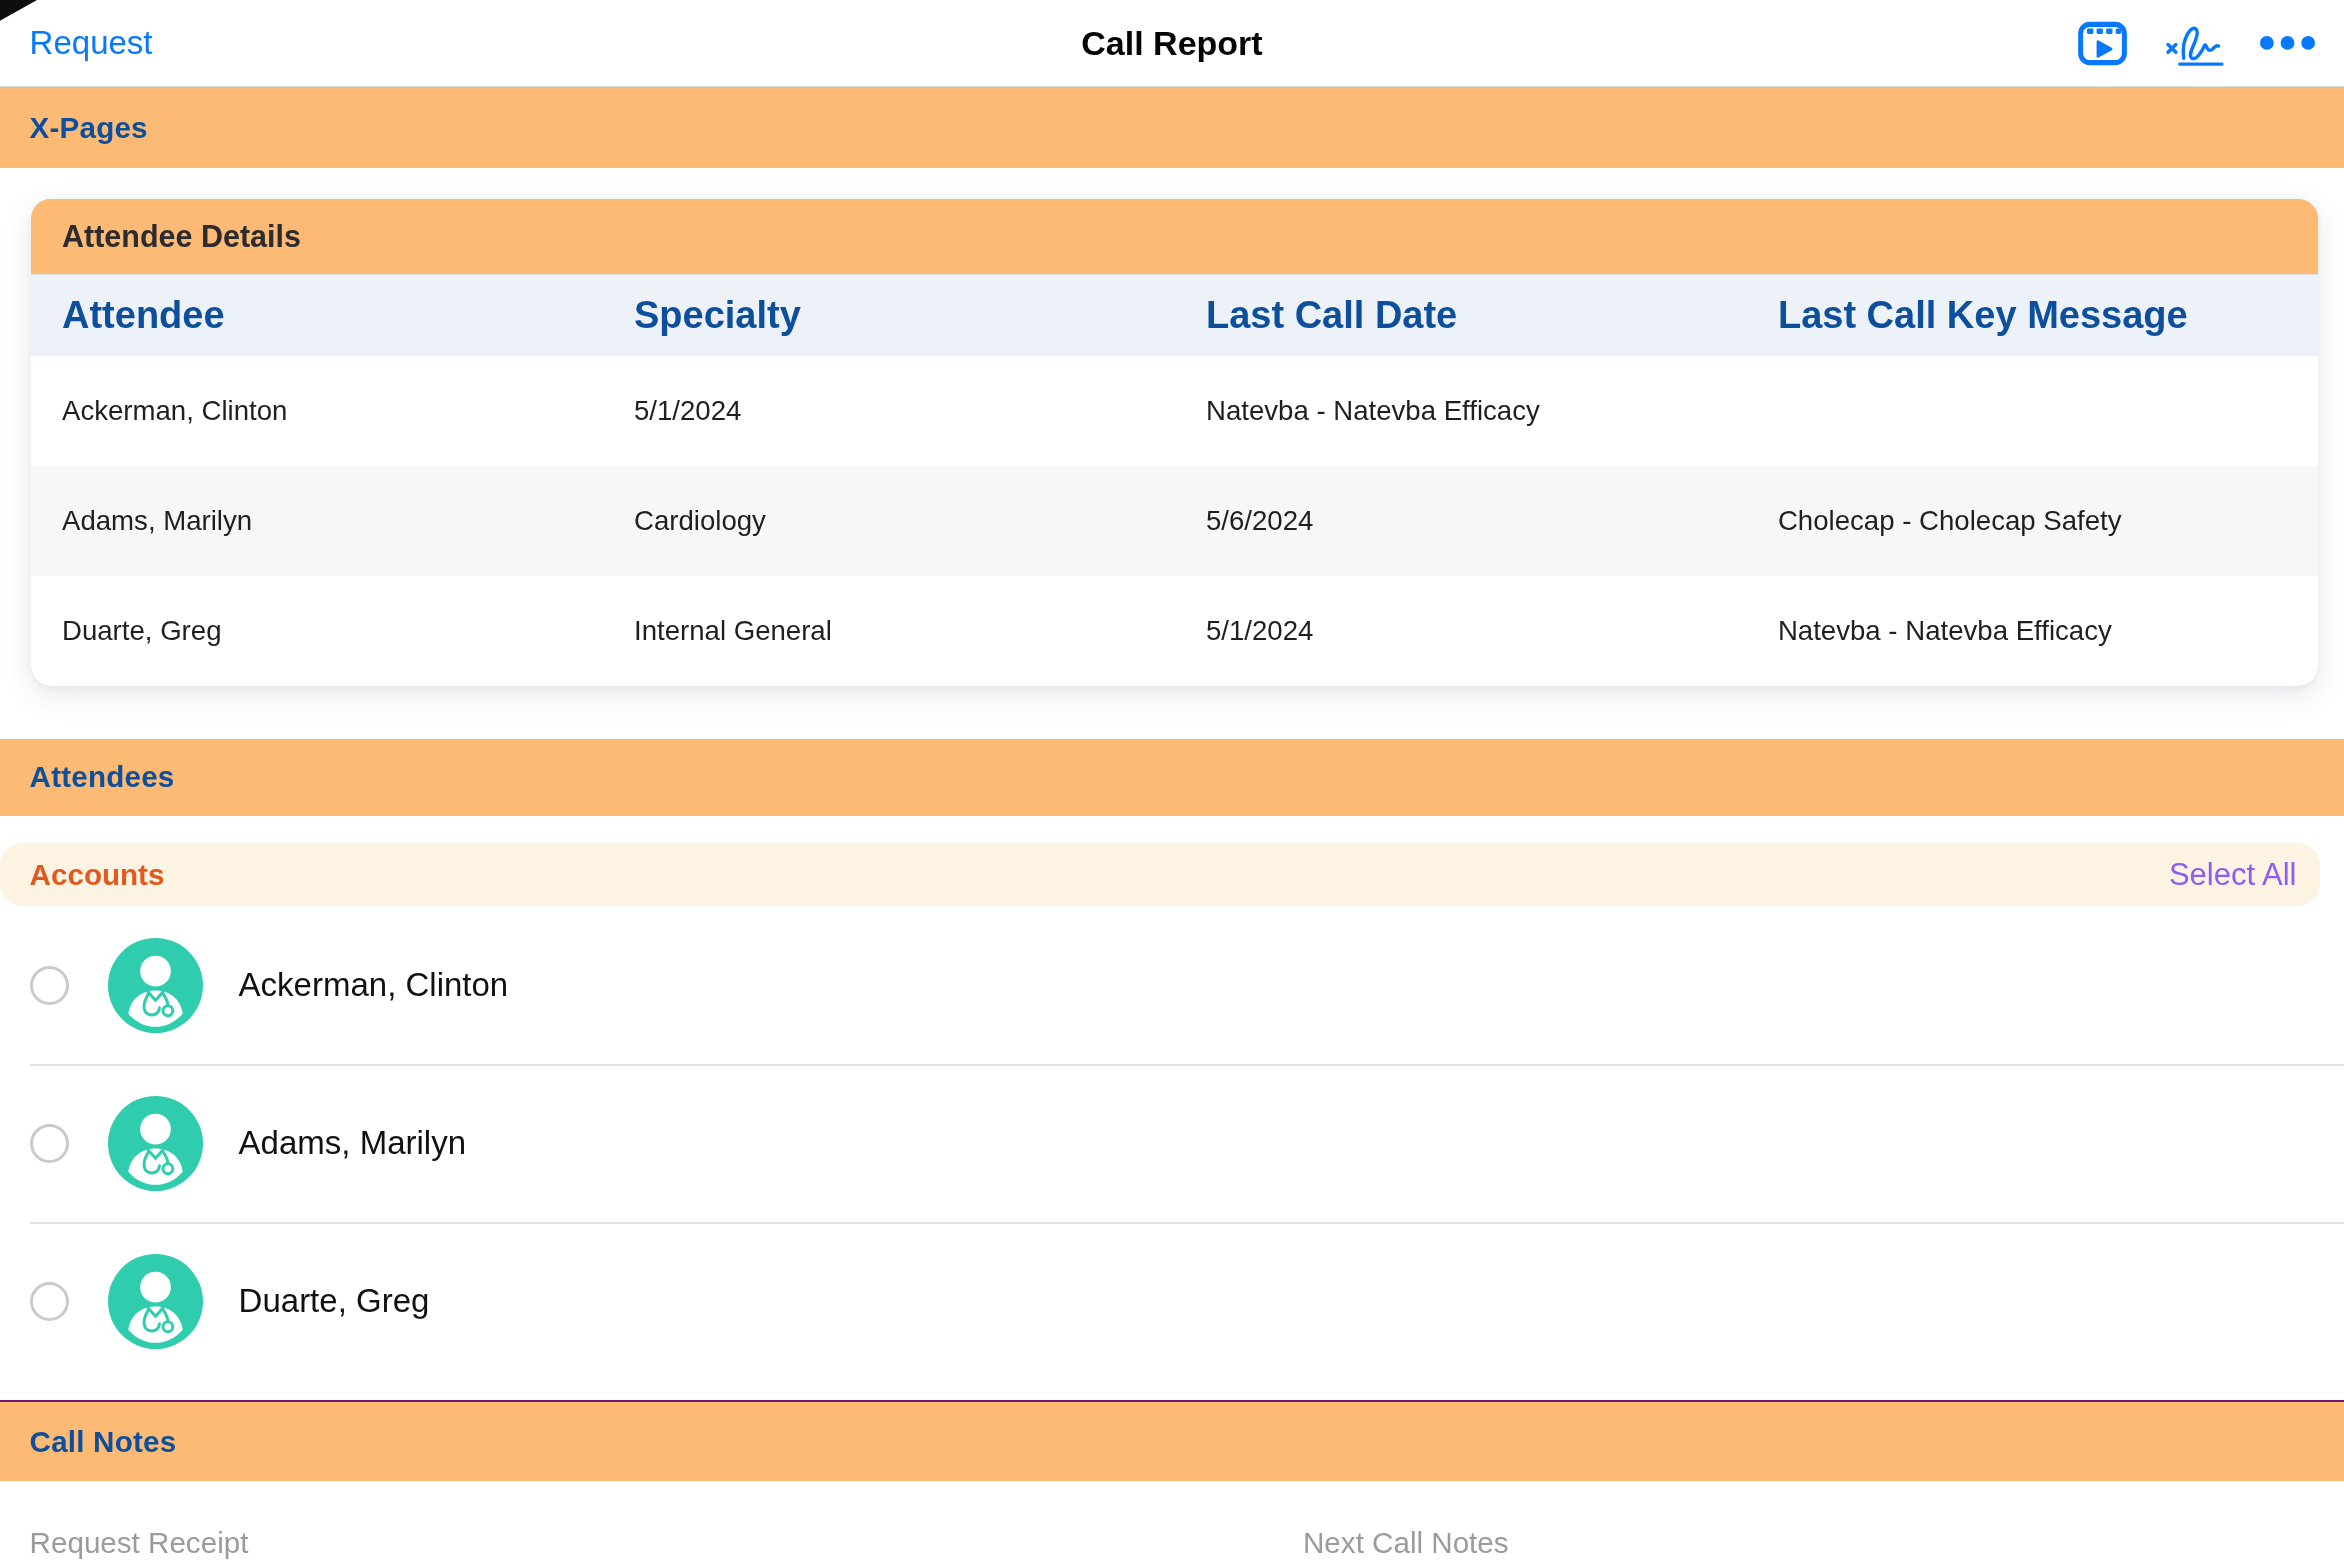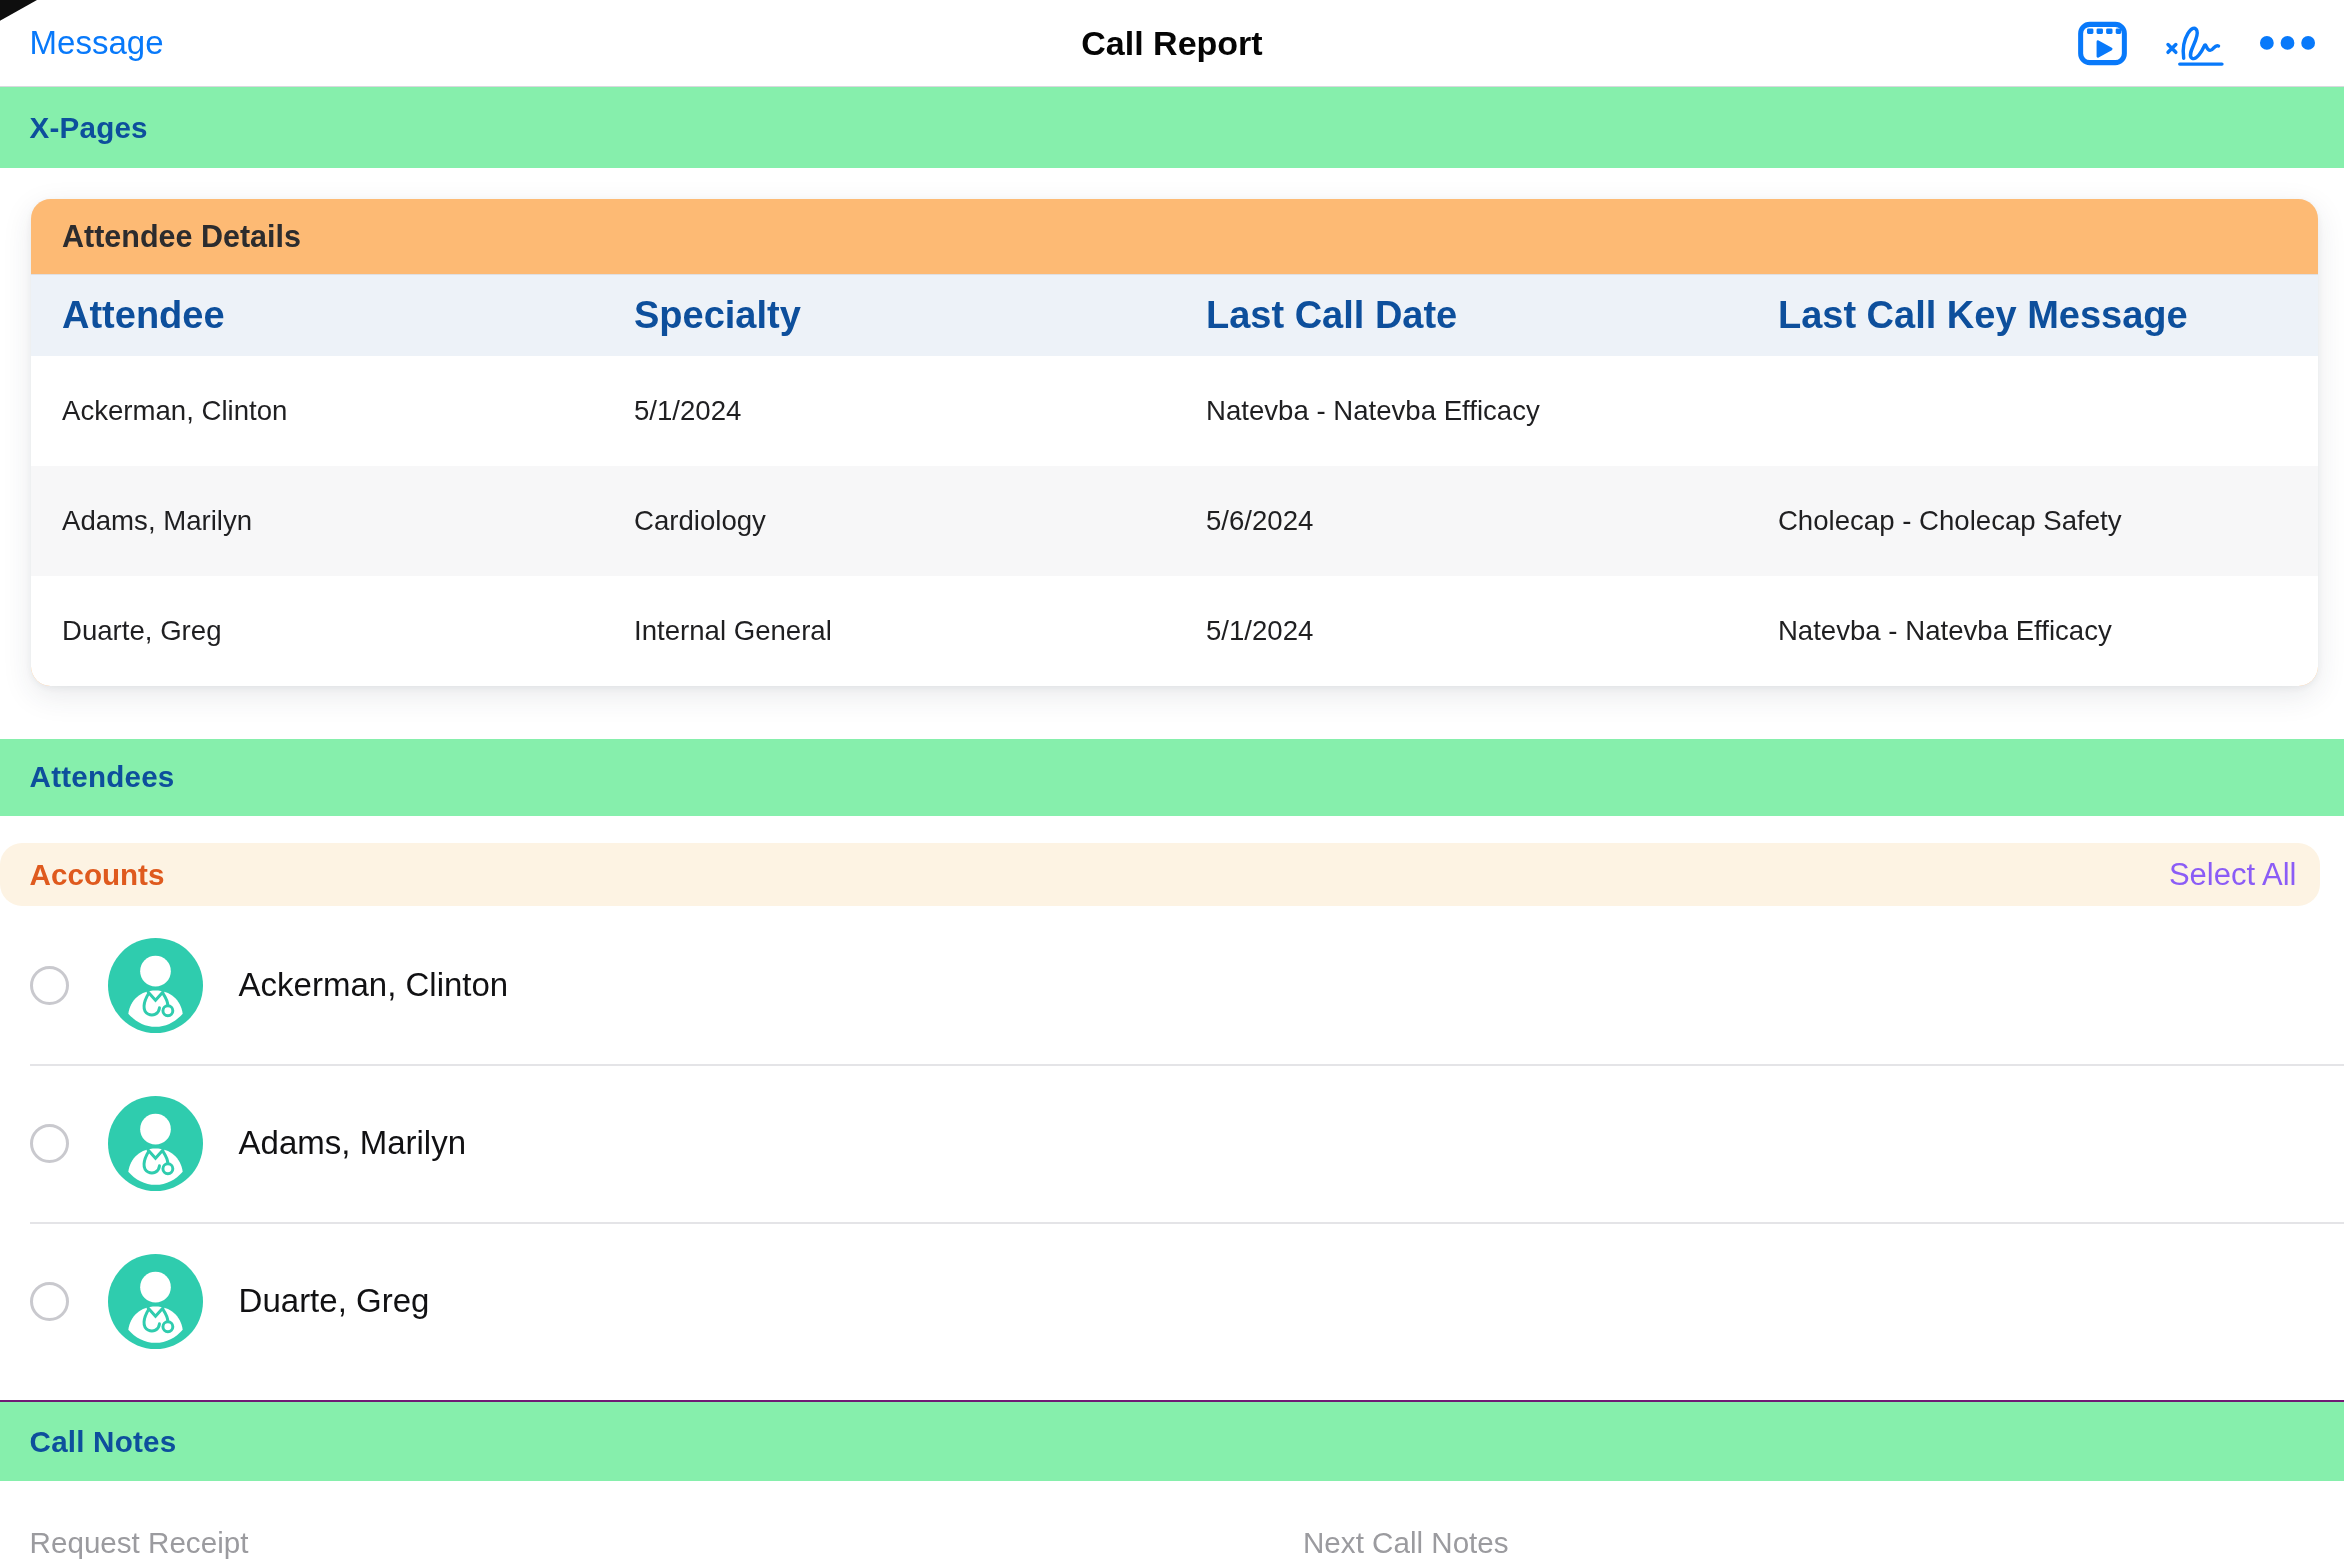--- a/index.html
+++ b/index.html
@@ -29,21 +29,21 @@
   }
   .nav-title{
     position:absolute; left:0; right:0; text-align:center;
     font-size:34px; font-weight:700; color:#050505;
   }
   .nav-icons{ margin-left:auto; display:flex; align-items:center; gap:33px; z-index:2; }
   .nav-icons .icon-btn{ display:flex; align-items:center; justify-content:center; cursor:pointer; }
 
   
   .band{
-    height:81px; background:#86efac;
+    height:81px; background:#fdba74;
     display:flex; align-items:center; padding:0 29.6px;
   }
   .band .band-label{
     font-size:29.6px; font-weight:700; color:#0d4f9c; letter-spacing:0.2px;
   }
   .band-xpages{ margin-top:0; }
   .band-attendees{ margin-top:53px; height:77px; }
   .band-callnotes{ margin-top:20px; border-top:2px solid #701a75; }
 
   
@@ -105,21 +105,21 @@
   .field-label.receipt{ left:29.6px; }
   .field-label.nextnotes{ left:1303px; }
 </style>
 </head>
 <body>
 
 <div class="corner-wedge"></div>
 
 <header class="navbar">
   <div class="nav-title">Call Report</div>
-  <a class="nav-cancel">Message</a>
+  <a class="nav-cancel">Request</a>
   <div class="nav-icons">
     <span class="icon-btn">
       <svg width="51" height="47" viewBox="0 0 56 50" fill="none">
         <rect x="4" y="4" width="48" height="42" rx="10" stroke="#0879fa" stroke-width="5.5"></rect>
         <rect x="11" y="8.5" width="7" height="6" rx="1.5" fill="#0879fa"></rect>
         <rect x="21.5" y="8.5" width="7" height="6" rx="1.5" fill="#0879fa"></rect>
         <rect x="32" y="8.5" width="7" height="6" rx="1.5" fill="#0879fa"></rect>
         <rect x="42.5" y="8.5" width="6" height="6" rx="1.5" fill="#0879fa"></rect>
         <path d="M23 23 L37.5 31 L23 39 Z" fill="#0879fa" stroke="#0879fa" stroke-width="3" stroke-linejoin="round"></path>
       </svg>

